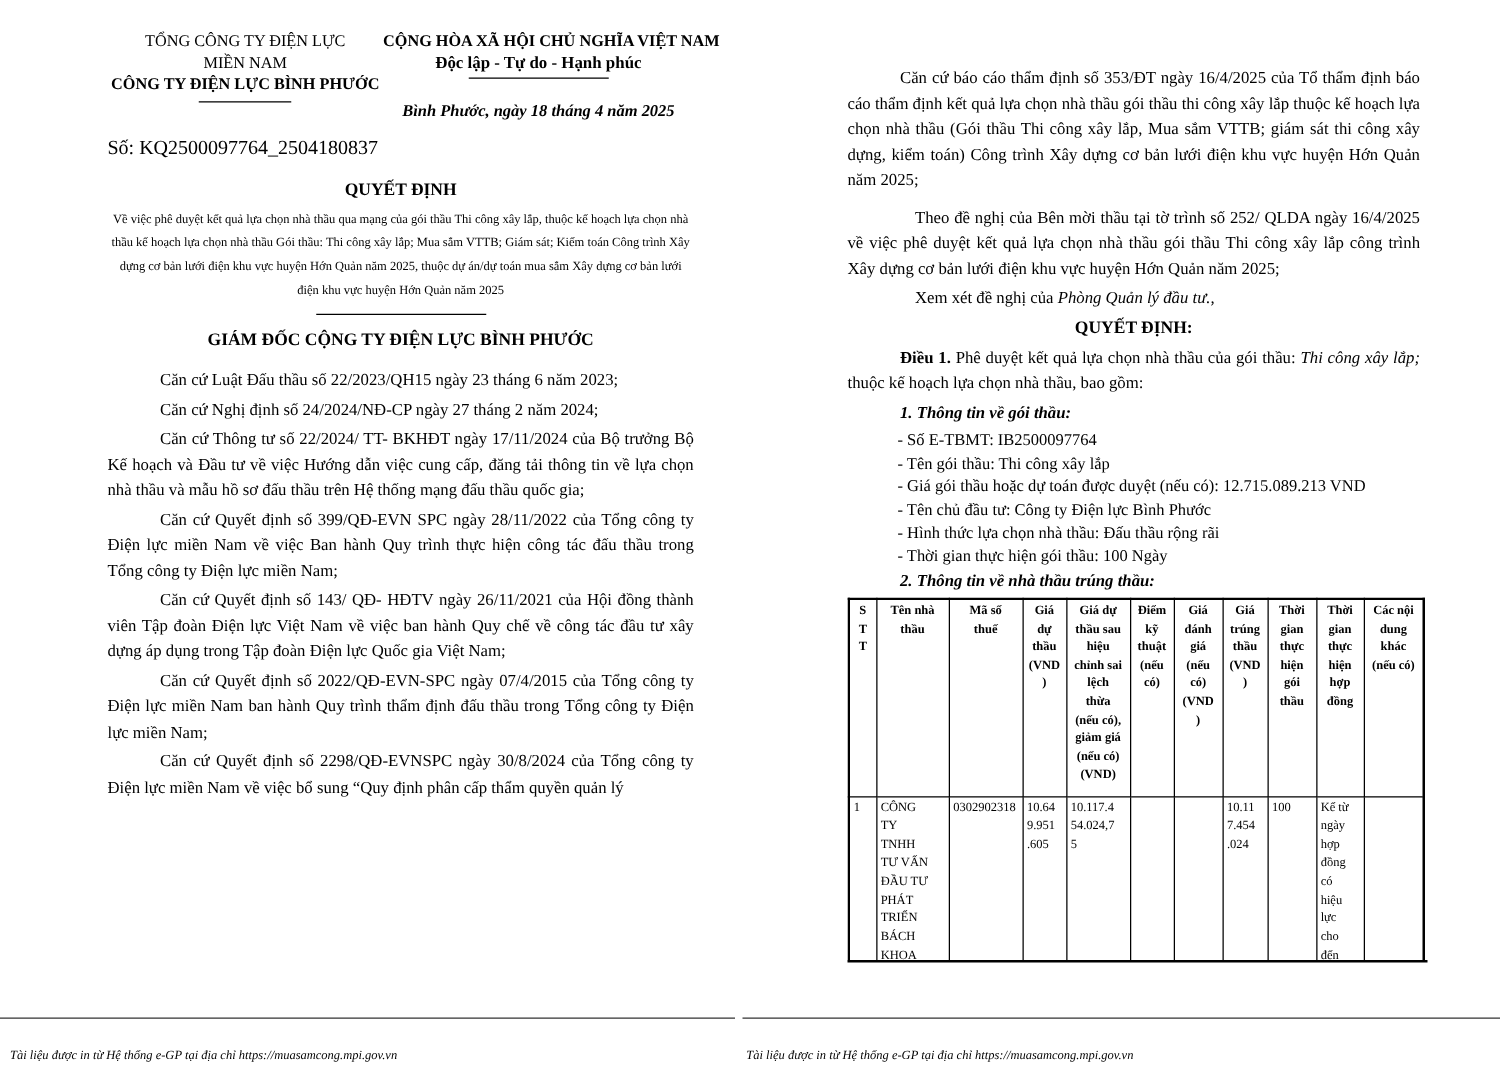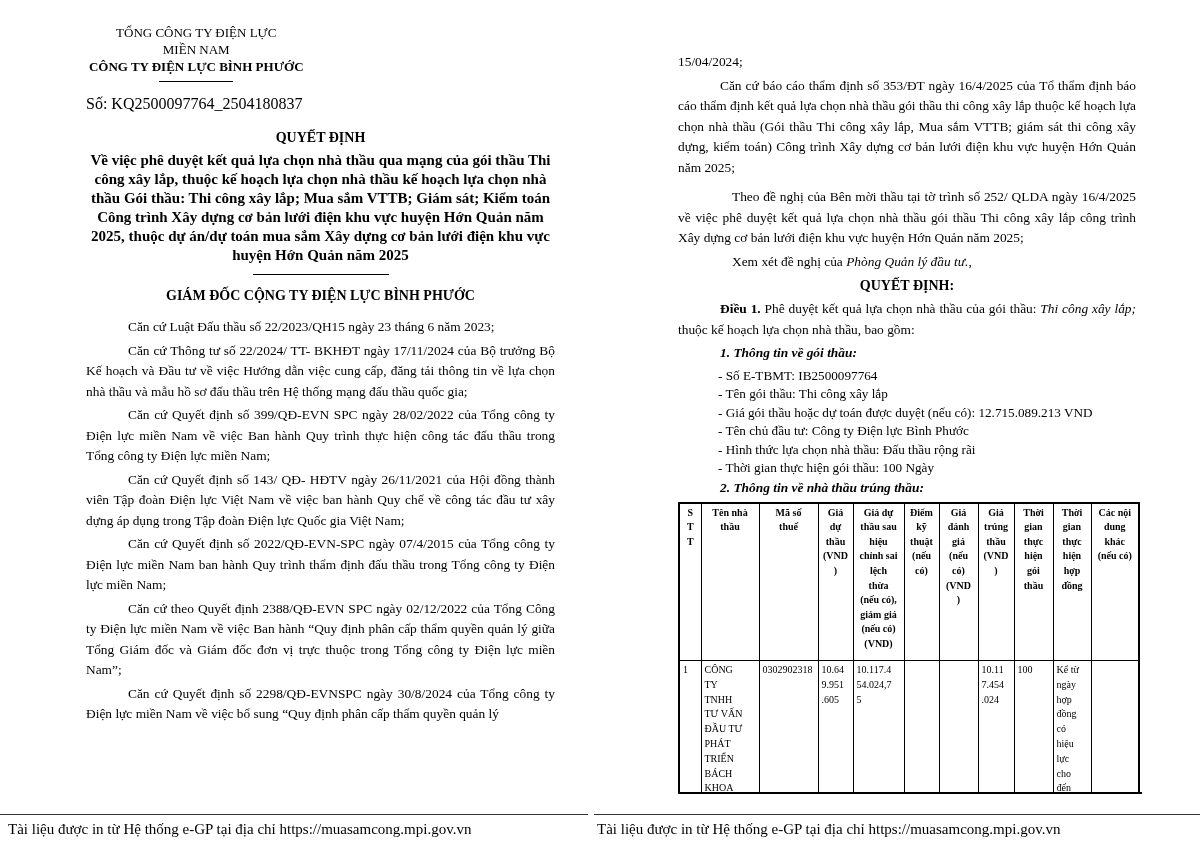--- a/index.html
+++ b/index.html
@@ -19,21 +19,21 @@
   .rule { border-top:1.3px solid #000; margin:6px auto 0; }
   .org  .rule { width:74px; }
   .motto .rule { width:112px; margin-top:4px; }
   .motto-2 { font-size:13.5px; }
   .date-line { margin-top:17px; font-size:13.2px; }
   .doc-number { margin-top:13px; font-size:16px; }
 
   
   .title-block { margin-top:17px; text-align:center; }
   .doc-title { font-size:14px; font-weight:bold; }
-  .doc-subtitle { margin-top:5px; font-size:15px; font-weight:bold; line-height:19px; }
+  .doc-subtitle { margin-top:5px; font-size:10px; font-weight:normal; line-height:19px; }
   .title-rule { width:136px; border-top:1.3px solid #000; margin:9px auto 0; }
   .issuer { margin-top:13px; font-size:14px; font-weight:bold; }
 
   
   .body-col { margin-top:13px; }
   .body-col p, .col2 p { font-size:13.4px; line-height:20.5px; text-align:justify;
     text-indent:42px; margin-bottom:3px; }
   .col2 p.no-indent { text-indent:0; }
   .col2 p.ind-lg { text-indent:54px; }
   .col2 .gap-top { margin-top:9px; }
@@ -53,62 +53,67 @@
     line-height:14.6px; padding:2px 1px; }
   table.result td { font-size:10px; line-height:14.8px; padding:2px 3px;
     text-align:left; }
   td.c { text-align:center; }
   td.r { text-align:right; }
 
   
   .foot-rule { position:absolute; bottom:40px; border-top:1.2px solid #333; }
   #page1 .foot-rule { left:0; right:3px; }
   #page2 .foot-rule { left:3px; right:0; }
-  .foot-text { position:absolute; bottom:17px; left:8px; font-size:15px;
-    white-space:nowrap; }
+  .foot-text { position:absolute; bottom:5px; left:8px; font-size:10px;
+    font-style:italic; white-space:nowrap; }
   #page2 .foot-text { left:6px; }
 </style>
 </head>
 <body>
 
 <div class="page" id="page1">
   <div class="head-row">
     <div class="org">
       <div>TỔNG CÔNG TY ĐIỆN LỰC</div>
       <div>MIỀN NAM</div>
       <div class="bold">CÔNG TY ĐIỆN LỰC BÌNH PHƯỚC</div>
       <div class="rule"></div>
     </div>
+    <div class="motto">
+      <div class="bold nowrap">CỘNG HÒA XÃ HỘI CHỦ NGHĨA VIỆT NAM</div>
+      <div class="bold motto-2 nowrap">Độc lập - Tự do - Hạnh phúc</div>
+      <div class="rule"></div>
+      <div class="bold italic date-line nowrap">Bình Phước, ngày 18 tháng 4 năm 2025</div>
+    </div>
   </div>
 
   <div class="doc-number">Số: KQ2500097764_2504180837</div>
 
   <div class="title-block">
     <div class="doc-title">QUYẾT ĐỊNH</div>
     <div class="doc-subtitle">Về việc phê duyệt kết quả lựa chọn nhà thầu qua mạng của gói thầu Thi công xây lắp, thuộc kế hoạch lựa chọn nhà thầu kế hoạch lựa chọn nhà thầu Gói thầu: Thi công xây lắp; Mua sắm VTTB; Giám sát; Kiểm toán Công trình Xây dựng cơ bản lưới điện khu vực huyện Hớn Quản năm 2025, thuộc dự án/dự toán mua sắm Xây dựng cơ bản lưới điện khu vực huyện Hớn Quản năm 2025</div>
     <div class="title-rule"></div>
     <div class="issuer">GIÁM ĐỐC CỘNG TY ĐIỆN LỰC BÌNH PHƯỚC</div>
   </div>
 
   <div class="body-col">
     <p>Căn cứ Luật Đấu thầu số 22/2023/QH15 ngày 23 tháng 6 năm 2023;</p>
+    <p>Căn cứ Nghị định số 24/2024/NĐ-CP ngày 27 tháng 2 năm 2024;</p>
     <p>Căn cứ Thông tư số 22/2024/ TT- BKHĐT ngày 17/11/2024 của Bộ trưởng Bộ Kế hoạch và Đầu tư về việc Hướng dẫn việc cung cấp, đăng tải thông tin về lựa chọn nhà thầu và mẫu hồ sơ đấu thầu trên Hệ thống mạng đấu thầu quốc gia;</p>
-    <p>Căn cứ Quyết định số 399/QĐ-EVN SPC ngày 28/02/2022 của Tổng công ty Điện lực miền Nam về việc Ban hành Quy trình thực hiện công tác đấu thầu trong Tổng công ty Điện lực miền Nam;</p>
+    <p>Căn cứ Quyết định số 399/QĐ-EVN SPC ngày 28/11/2022 của Tổng công ty Điện lực miền Nam về việc Ban hành Quy trình thực hiện công tác đấu thầu trong Tổng công ty Điện lực miền Nam;</p>
     <p>Căn cứ Quyết định số 143/ QĐ- HĐTV ngày 26/11/2021 của Hội đồng thành viên Tập đoàn Điện lực Việt Nam về việc ban hành Quy chế về công tác đầu tư xây dựng áp dụng trong Tập đoàn Điện lực Quốc gia Việt Nam;</p>
     <p>Căn cứ Quyết định số 2022/QĐ-EVN-SPC ngày 07/4/2015 của Tổng công ty Điện lực miền Nam ban hành Quy trình thẩm định đấu thầu trong Tổng công ty Điện lực miền Nam;</p>
-    <p>Căn cứ theo Quyết định 2388/QĐ-EVN SPC ngày 02/12/2022 của Tổng Công ty Điện lực miền Nam về việc Ban hành “Quy định phân cấp thẩm quyền quản lý giữa Tổng Giám đốc và Giám đốc đơn vị trực thuộc trong Tổng công ty Điện lực miền Nam”;</p>
     <p>Căn cứ Quyết định số 2298/QĐ-EVNSPC ngày 30/8/2024 của Tổng công ty Điện lực miền Nam về việc bổ sung “Quy định phân cấp thẩm quyền quản lý</p>
   </div>
 
   <div class="foot-rule"></div>
   <div class="foot-text">Tài liệu được in từ Hệ thống e-GP tại địa chỉ https://muasamcong.mpi.gov.vn</div>
 </div>
 
 <div class="page col2" id="page2">
-  <p class="no-indent">15/04/2024;</p>
   <p>Căn cứ báo cáo thẩm định số 353/ĐT ngày 16/4/2025 của Tổ thẩm định báo cáo thẩm định kết quả lựa chọn nhà thầu gói thầu thi công xây lắp thuộc kế hoạch lựa chọn nhà thầu (Gói thầu Thi công xây lắp, Mua sắm VTTB; giám sát thi công xây dựng, kiểm toán) Công trình Xây dựng cơ bản lưới điện khu vực huyện Hớn Quản năm 2025;</p>
   <p class="ind-lg gap-top">Theo đề nghị của Bên mời thầu tại tờ trình số 252/ QLDA ngày 16/4/2025 về việc phê duyệt kết quả lựa chọn nhà thầu gói thầu Thi công xây lắp công trình Xây dựng cơ bản lưới điện khu vực huyện Hớn Quản năm 2025;</p>
   <p class="ind-lg"><span>Xem xét đề nghị của </span><span class="italic">Phòng Quản lý đầu tư.,</span></p>
 
   <div class="center-h">QUYẾT ĐỊNH:</div>
 
   <p><span class="bold">Điều 1.</span><span> Phê duyệt kết quả lựa chọn nhà thầu của gói thầu: </span><span class="italic">Thi công xây lắp;</span><span> thuộc kế hoạch lựa chọn nhà thầu, bao gồm:</span></p>
 
   <p class="bold-italic">1. Thông tin về gói thầu:</p>
 

